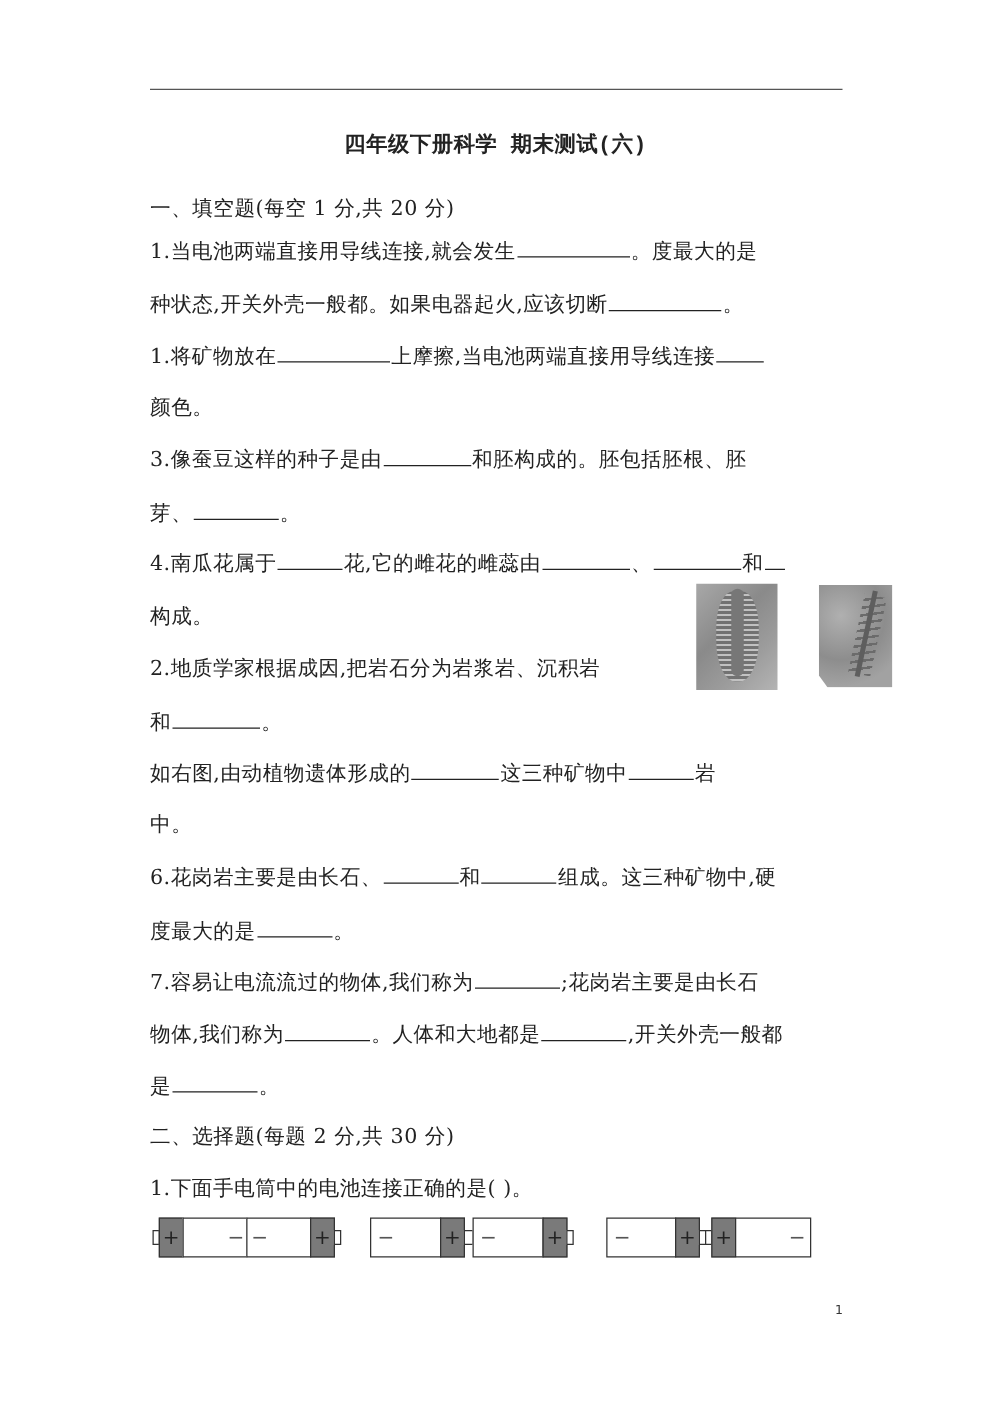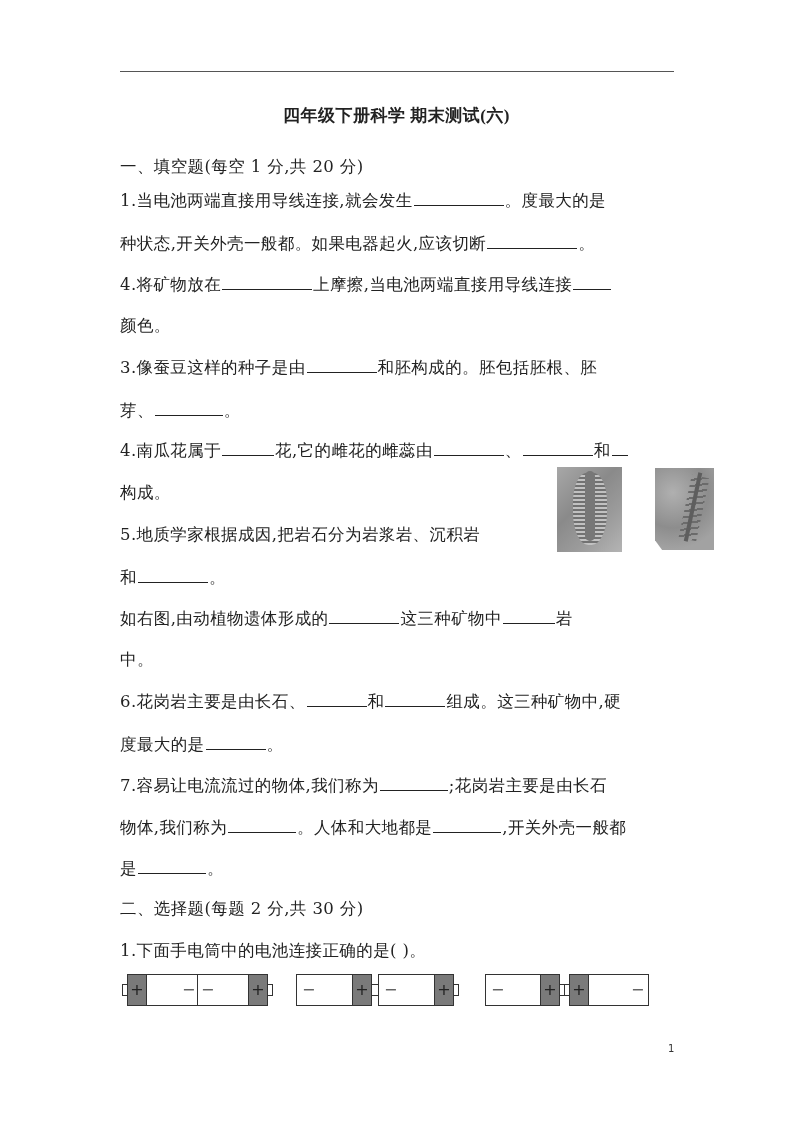--- a/index.html
+++ b/index.html
@@ -8,21 +8,21 @@
     font-family: "DejaVu Serif", "Liberation Serif", serif;
     color: #222222;
   }
   .top-rule {
     position: absolute; left: 120px; top: 71px; width: 554px; height: 0;
     border-top: 1.5px solid #555555;
   }
   .title {
     position: absolute; left: 0; width: 793px; top: 104px;
     text-align: center; font-size: 17px; font-weight: bold; letter-spacing: 0.5px;
-    font-family: Liberation Serif, serif;
+    font-family: Liberation Mono, monospace;
   }
   .line {
     position: absolute; left: 120px; font-size: 16.5px; line-height: 22px;
     white-space: nowrap; letter-spacing: 0.4px;
   }
   .blank {
     display: inline-block; border-bottom: 1px solid #222; height: 16px;
     vertical-align: baseline; margin: 0 1px;
   }
   .fossil {
@@ -89,21 +89,21 @@
 <div class="line" style="top:156px">一、填空题(每空 1 分,共 20 分)</div>
 
 <div class="line" style="top:189px">
   <span>1.当电池两端直接用导线连接,就会发生</span><span class="blank" style="width:90px"></span><span>。度最大的是</span>
 </div>
 <div class="line" style="top:232px">
   <span>种状态,开关外壳一般都。如果电器起火,应该切断</span><span class="blank" style="width:90px"></span><span>。</span>
 </div>
 
 <div class="line" style="top:273px">
-  <span>4.将矿物放在</span><span class="blank" style="width:90px"></span><span>上摩擦,当电池两端直接用导线连接</span><span class="blank" style="width:38px"></span>
+  <span>1.将矿物放在</span><span class="blank" style="width:90px"></span><span>上摩擦,当电池两端直接用导线连接</span><span class="blank" style="width:38px"></span>
 </div>
 <div class="line" style="top:315px">颜色。</div>
 
 <div class="line" style="top:356px">
   <span>3.像蚕豆这样的种子是由</span><span class="blank" style="width:70px"></span><span>和胚构成的。胚包括胚根、胚</span>
 </div>
 <div class="line" style="top:399px">
   <span>芽、</span><span class="blank" style="width:68px"></span><span>。</span>
 </div>
 
@@ -114,21 +114,21 @@
 
 <div class="fossil trilobite">
   <div class="body"></div>
   <div class="axis"></div>
 </div>
 <div class="fossil plant">
   <div class="frond2"></div>
   <div class="frond"></div>
 </div>
 
-<div class="line" style="top:524px">5.地质学家根据成因,把岩石分为岩浆岩、沉积岩</div>
+<div class="line" style="top:524px">2.地质学家根据成因,把岩石分为岩浆岩、沉积岩</div>
 <div class="line" style="top:566px">
   <span>和</span><span class="blank" style="width:70px"></span><span>。</span>
 </div>
 <div class="line" style="top:607px">
   <span>如右图,由动植物遗体形成的</span><span class="blank" style="width:70px"></span><span>这三种矿物中</span><span class="blank" style="width:52px"></span><span>岩</span>
 </div>
 <div class="line" style="top:649px">中。</div>
 
 <div class="line" style="top:690px">
   <span>6.花岗岩主要是由长石、</span><span class="blank" style="width:60px"></span><span>和</span><span class="blank" style="width:60px"></span><span>组成。这三种矿物中,硬</span>

